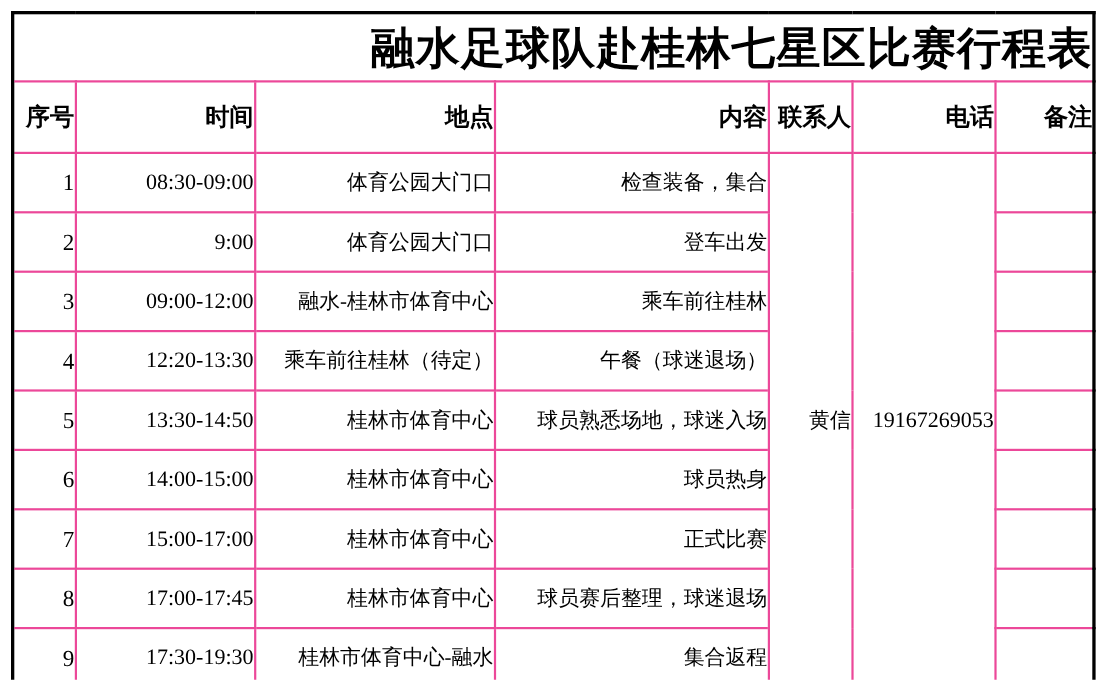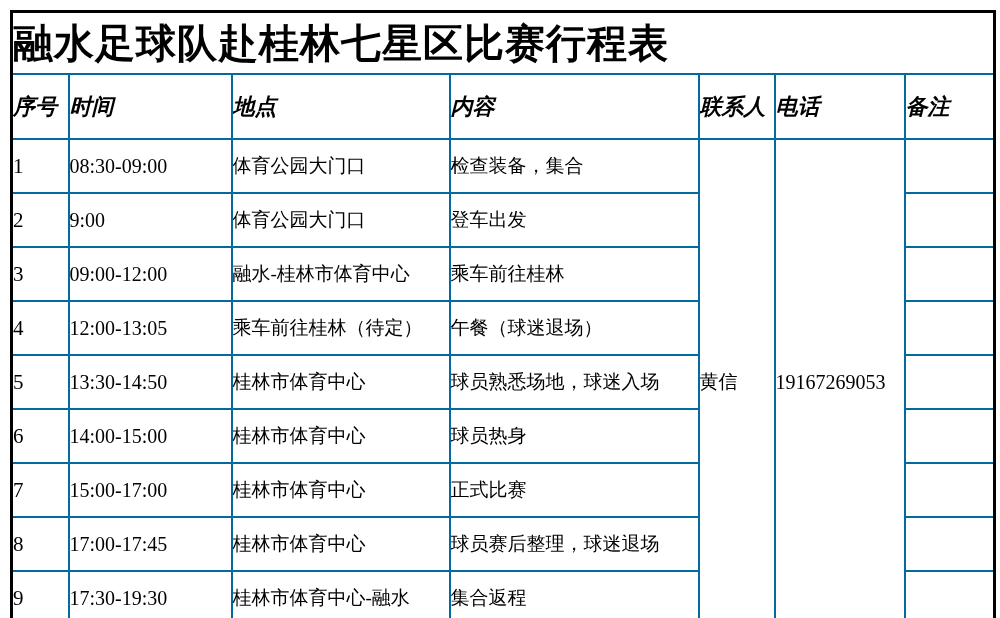--- a/index.html
+++ b/index.html
@@ -18,38 +18,37 @@
     position: absolute;
     left: 10px;
     top: 10px;
     width: 983px;
     border-collapse: collapse;
     table-layout: fixed;
     background: #ffffff;
     border: 3px solid #000000;
   }
   th, td {
-    border: 2px solid #0369a1;
-    text-align: left;
+    border: 2px solid #ec4899;
+    text-align: right;
     vertical-align: middle;
     padding: 0;
     overflow: hidden;
     white-space: nowrap;
   }
   tr.title-row th {
     height: 60px;
     font-size: 40px;
     font-weight: bold;
     letter-spacing: 1px;
   }
   tr.header-row th {
     height: 63px;
     font-size: 22px;
     font-weight: bold;
-    font-style: italic;
   }
   tbody td {
     height: 52px;
     font-size: 19px;
   }
   td.cell-no {
     font-size: 21px;
   }
   td.cell-time, td.cell-phone {
     font-size: 20px;
@@ -101,21 +100,21 @@
       </tr>
       <tr>
         <td class="cell-no">3</td>
         <td class="cell-time">09:00-12:00</td>
         <td class="cell-place">融水-桂林市体育中心</td>
         <td class="cell-content">乘车前往桂林</td>
         <td class="cell-note"></td>
       </tr>
       <tr>
         <td class="cell-no">4</td>
-        <td class="cell-time">12:00-13:05</td>
+        <td class="cell-time">12:20-13:30</td>
         <td class="cell-place">乘车前往桂林（待定）</td>
         <td class="cell-content">午餐（球迷退场）</td>
         <td class="cell-note"></td>
       </tr>
       <tr>
         <td class="cell-no">5</td>
         <td class="cell-time">13:30-14:50</td>
         <td class="cell-place">桂林市体育中心</td>
         <td class="cell-content">球员熟悉场地，球迷入场</td>
         <td class="cell-note"></td>

